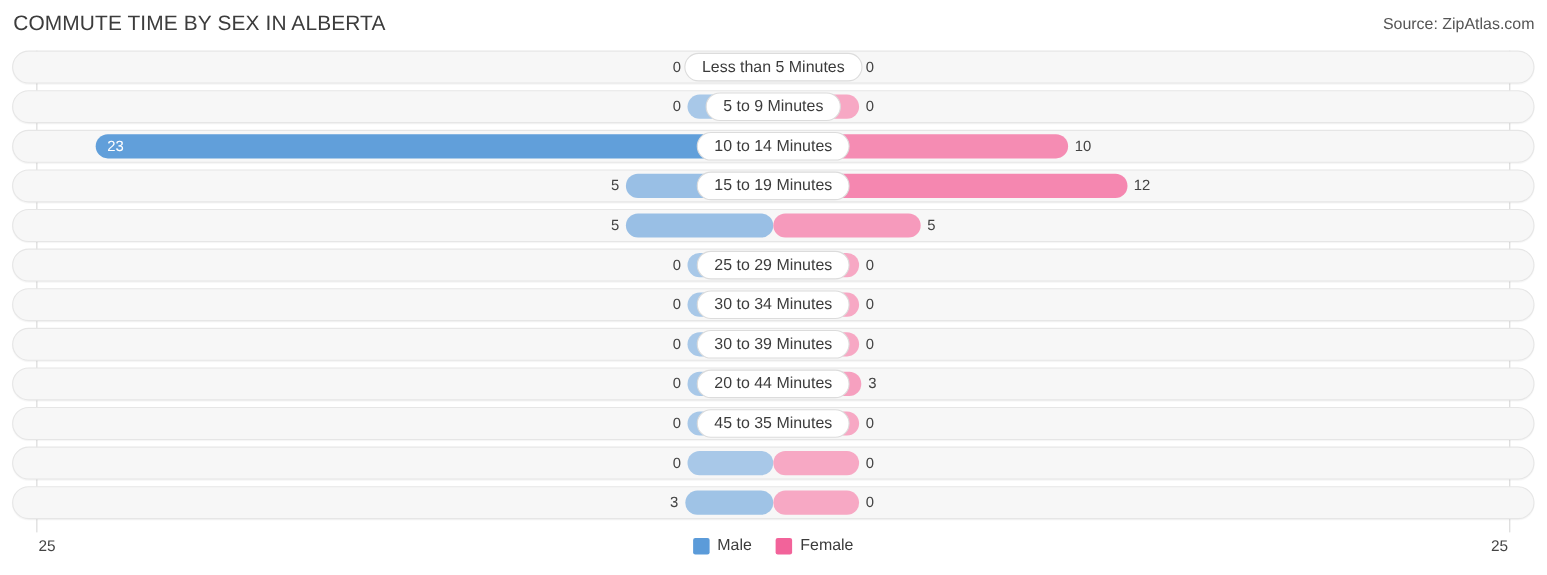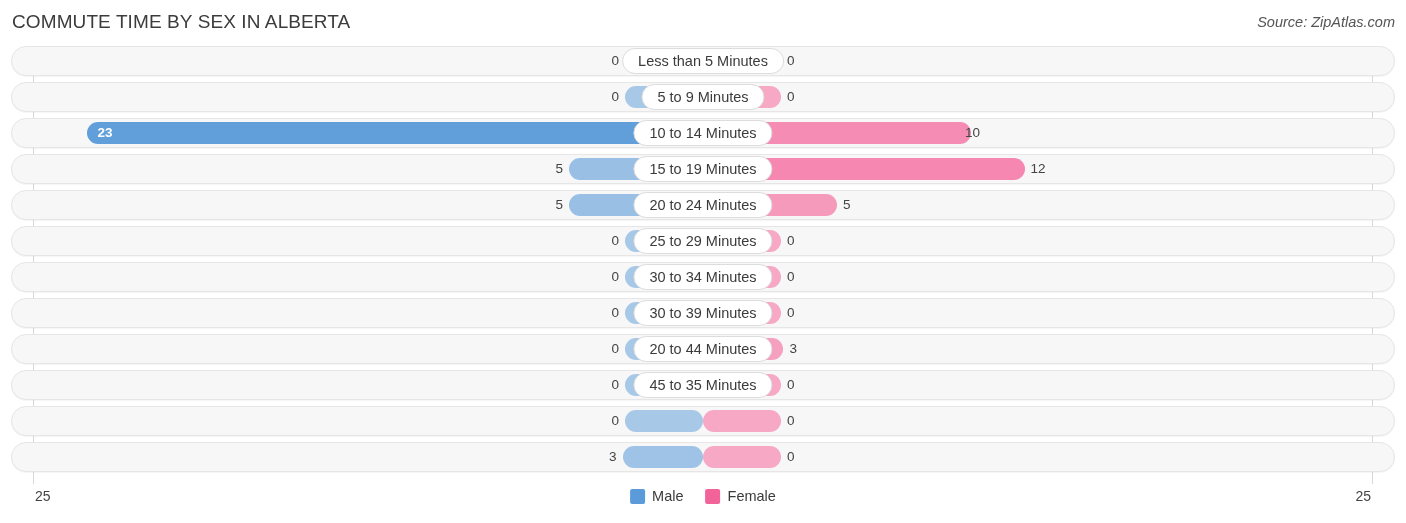--- a/index.html
+++ b/index.html
@@ -16,21 +16,21 @@
 
   
   .header { position: relative; height: 44px; text-align: center; }
   .chart-title {
     position: absolute; left: 12px; top: 11px;
     font-size: 19px; letter-spacing: .1px; color: #3c3c3c; font-weight: 400;
     white-space: nowrap;
   }
   .chart-source {
     position: absolute; right: 11px; top: 14px;
-    font-size: 14.5px; font-style: italic; color: #555; white-space: nowrap;
+    font-size: 14.5px; color: #555; white-space: nowrap;
   }
 
   
   .plot { position: relative; margin-top: 2px; height: 438px; }
   .gridline {
     position: absolute; top: 0; bottom: 0; width: 1px;
     background: #d8d8d8;
   }
   .gridline.left  { left: 33px; }
   .gridline.right { left: 1372px; }
@@ -72,21 +72,21 @@
 
   .val {
     position: absolute; top: 0; height: 22px; line-height: 22px;
     font-size: 13.5px; color: #444; white-space: nowrap;
   }
   .val.left  { right: 0; text-align: right; padding-right: 6px; }
   .val.right { left: 0; text-align: left;  padding-left: 6px; }
   .val.inside {
     color: #ffffff;
   }
-  .val.inside.left  { right: auto; padding-right: 0; padding-left: 1px; font-weight: bold; }
+  .val.inside.left  { right: auto; padding-right: 0; padding-left: 1px; }
 
   .cat-pill {
     position: absolute; left: 50%; top: 1px;
     transform: translateX(-50%);
     height: 26px; line-height: 25px;
     padding: 0 15px;
     background: #ffffff;
     border: 1px solid #dcdcdc;
     border-radius: 14px;
     font-size: 14.5px; color: #3b3b3b;
@@ -156,21 +156,21 @@
           </div>
         </div>
         <div class="row">
           <div class="row-inner">
             <div class="half left">
               <div class="bar male" style="width: 616.4px; background: rgb(97, 159, 218);"></div>
               <div class="val left inside" style="left: auto; right: 590.4px;">23</div>
             </div>
             <div class="half right">
               <div class="bar female" style="width: 268px; background: rgb(245, 140, 179);"></div>
-              <div class="val right" style="left: 256px;">10</div>
+              <div class="val right" style="left: 268px;">10</div>
             </div>
             <div class="cat-pill">10 to 14 Minutes</div>
           </div>
         </div>
         <div class="row">
           <div class="row-inner">
             <div class="half left">
               <div class="bar male" style="width: 134px; background: rgb(153, 191, 229);"></div>
               <div class="val left" style="right: 134px;">5</div>
             </div>
@@ -184,21 +184,20 @@
         <div class="row">
           <div class="row-inner">
             <div class="half left">
               <div class="bar male" style="width: 134px; background: rgb(153, 191, 229);"></div>
               <div class="val left" style="right: 134px;">5</div>
             </div>
             <div class="half right">
               <div class="bar female" style="width: 134px; background: rgb(246, 154, 188);"></div>
               <div class="val right" style="left: 134px;">5</div>
             </div>
-            <div class="cat-pill">20 to 24 Minutes</div>
           </div>
         </div>
         <div class="row">
           <div class="row-inner">
             <div class="half left">
               <div class="bar male" style="width: 78px; background: rgb(168, 200, 232);"></div>
               <div class="val left" style="right: 78px;">0</div>
             </div>
             <div class="half right">
               <div class="bar female" style="width: 78px; background: rgb(247, 168, 196);"></div>

